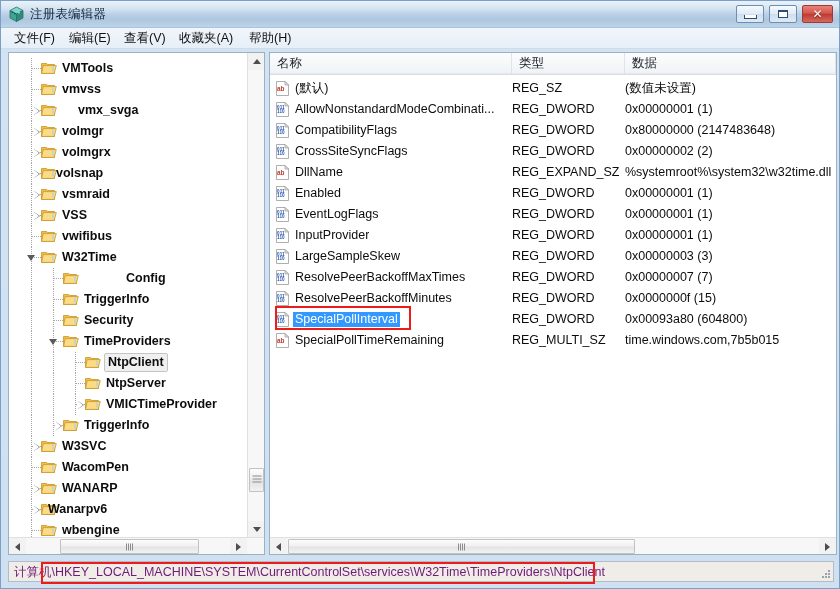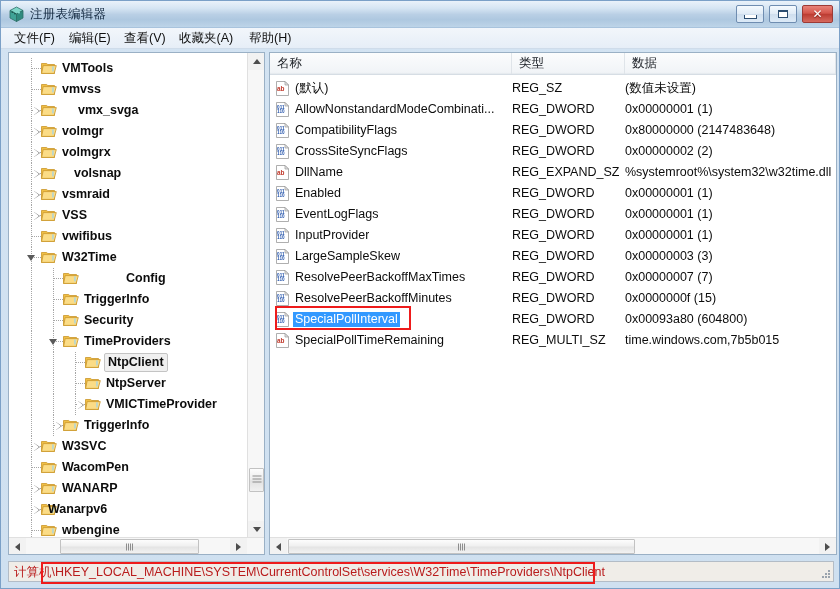--- a/index.html
+++ b/index.html
@@ -338,21 +338,21 @@
     width: 826px; height: 21px;
     background: #f0ede8;
     border: 1px solid #b3bcc6;
     box-sizing: border-box;
   }
   #status-text {
     position: absolute;
     left: 5px; top: 2px;
     font-size: 12.5px;
     line-height: 16px;
-    color: #b91c1c;
+    color: #701a75;
     white-space: nowrap;
   }
   #status-grip {
     position: absolute;
     right: 2px; bottom: 2px;
     width: 12px; height: 12px;
   }
 
   
   .annot {
@@ -469,21 +469,21 @@
           <span class="dotv" style="left: 22px; top: 0px; height: 21px;"></span>
           <span class="doth" style="left: 23px; top: 10px; width: 9px;"></span>
           <span class="tri tri-closed" style="left: 25px; border-left-color: rgb(111, 111, 111);">
             <i></i>
           </span>
           <span class="folder" style="left: 32px;"><svg width="16" height="14" viewBox="0 0 16 14">
               <path d="M0.5 2.5 L0.5 12.5 L13.5 12.5 L13.5 3.5 L6.8 3.5 L5.6 2.5 Z" fill="#f0bf45" stroke="#c9952a" stroke-width="0.8"></path>
               <path d="M2.2 4.6 L15.3 4.6 L13.2 12.4 L0.6 12.4 Z" fill="#fbdc86" stroke="#c9952a" stroke-width="0.8"></path>
               <rect x="11.2" y="5.4" width="1.5" height="5" fill="#9fd3ea" opacity="0.85"></rect>
             </svg></span>
-          <span class="tlabel" style="left: 63px;">volsnap</span>
+          <span class="tlabel" style="left: 45px;">volsnap</span>
         </div>
         <div class="trow" style="top: 131px;">
           <span class="dotv" style="left: 22px; top: 0px; height: 21px;"></span>
           <span class="doth" style="left: 23px; top: 10px; width: 9px;"></span>
           <span class="tri tri-closed" style="left: 25px; border-left-color: rgb(111, 111, 111);">
             <i></i>
           </span>
           <span class="folder" style="left: 32px;"><svg width="16" height="14" viewBox="0 0 16 14">
               <path d="M0.5 2.5 L0.5 12.5 L13.5 12.5 L13.5 3.5 L6.8 3.5 L5.6 2.5 Z" fill="#f0bf45" stroke="#c9952a" stroke-width="0.8"></path>
               <path d="M2.2 4.6 L15.3 4.6 L13.2 12.4 L0.6 12.4 Z" fill="#fbdc86" stroke="#c9952a" stroke-width="0.8"></path>

